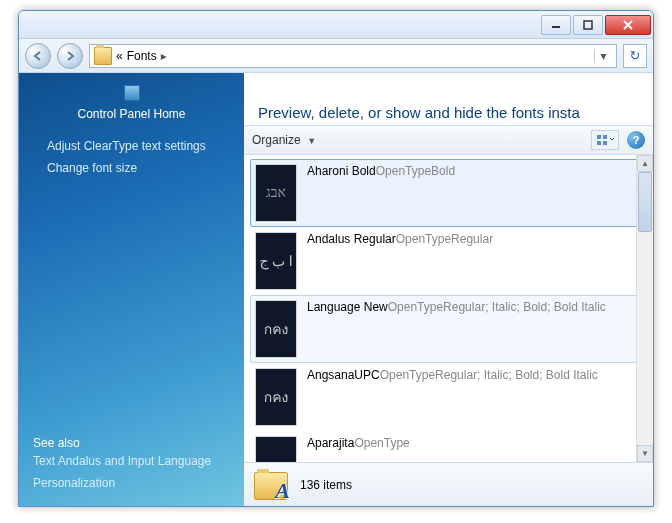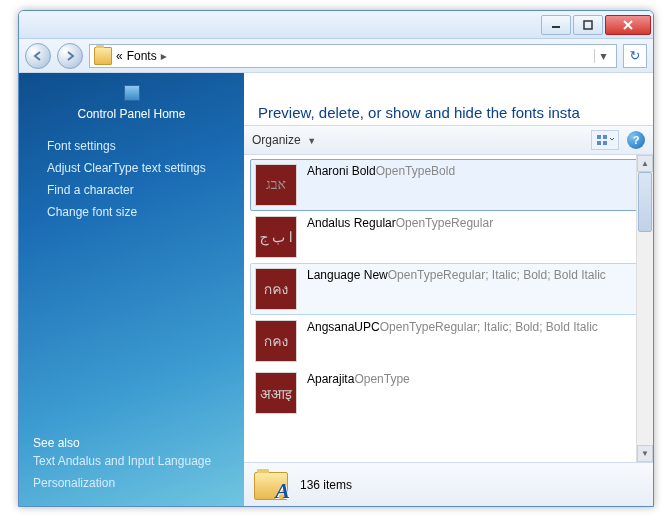--- a/index.html
+++ b/index.html
@@ -71,21 +71,21 @@
 .toolbar .right { margin-left: auto; display: flex; align-items: center; gap: 8px; }
 .viewbtn { width: 28px; height: 20px; border: 1px solid #c3d2e5; background: #eef4fb; display:flex; align-items:center; justify-content:center;}
 .helpbtn { width:18px;height:18px;border-radius:50%;background:radial-gradient(circle at 30% 30%,#7cc3f5,#1a6bb3);color:#fff;display:flex;align-items:center;justify-content:center;font-size:11px;font-weight:bold;}
 .listwrap { flex: 1; overflow: hidden; padding: 4px 6px; position: relative; }
 .fontitem {
   display: flex; gap: 10px; padding: 4px; border: 1px solid transparent; border-radius: 2px;
 }
 .fontitem.selected { border-color: #7da8d9; background: #eaf3fd; }
 .fontitem.hover { border-color: #b8d6f5; background: #f2f8fe; }
 .fonticon {
-  width: 42px; height: 42px; border: 1px solid #d5d5d5; background: #7f1d1d;
+  width: 42px; height: 58px; border: 1px solid #d5d5d5; background: #0f172a;
   display: flex; align-items: center; justify-content: center;
   font-size: 14px; color: #999; font-family: serif;
 }
 .fonticon.dim { color: #ccc; }
 .fonticon.stack { position: relative; }
 .fonticon.stack:before { content:''; position:absolute; top:-3px; left:-3px; width:42px; height:42px; border:1px solid #e0e0e0; background:#fdfdfd; z-index:-1;}
 .fontinfo { display: flex; flex-direction: row; font-size: 12px; line-height: 15px; }
 .fontinfo .name { color: #000; }
 .fontinfo .type { color: #888; }
 .fontinfo .style { color: #888; }
@@ -146,23 +146,21 @@
         <span>↻</span>
       </div>
   </div>
 
   <div class="body">
     <div class="sidebar">
       <div class="cphome">
         <div class="cpicon"></div>
         <span>Control Panel Home</span>
       </div>
-      <div class="link">Font settings</div>
       <div class="link">Adjust ClearType text settings</div>
-      <div class="link">Find a character</div>
       <div class="link">Change font size</div>
       <div class="spacer"></div>
       <div class="seealso">See also</div>
       <div class="link" style="margin-left:0">Text Andalus and Input Language</div>
       <div class="link" style="margin-left:0">Personalization</div>
     </div>
 
     <div class="main">
       <div class="mainheader">Preview, delete, or show and hide the fonts insta</div>
       <div class="toolbar">

